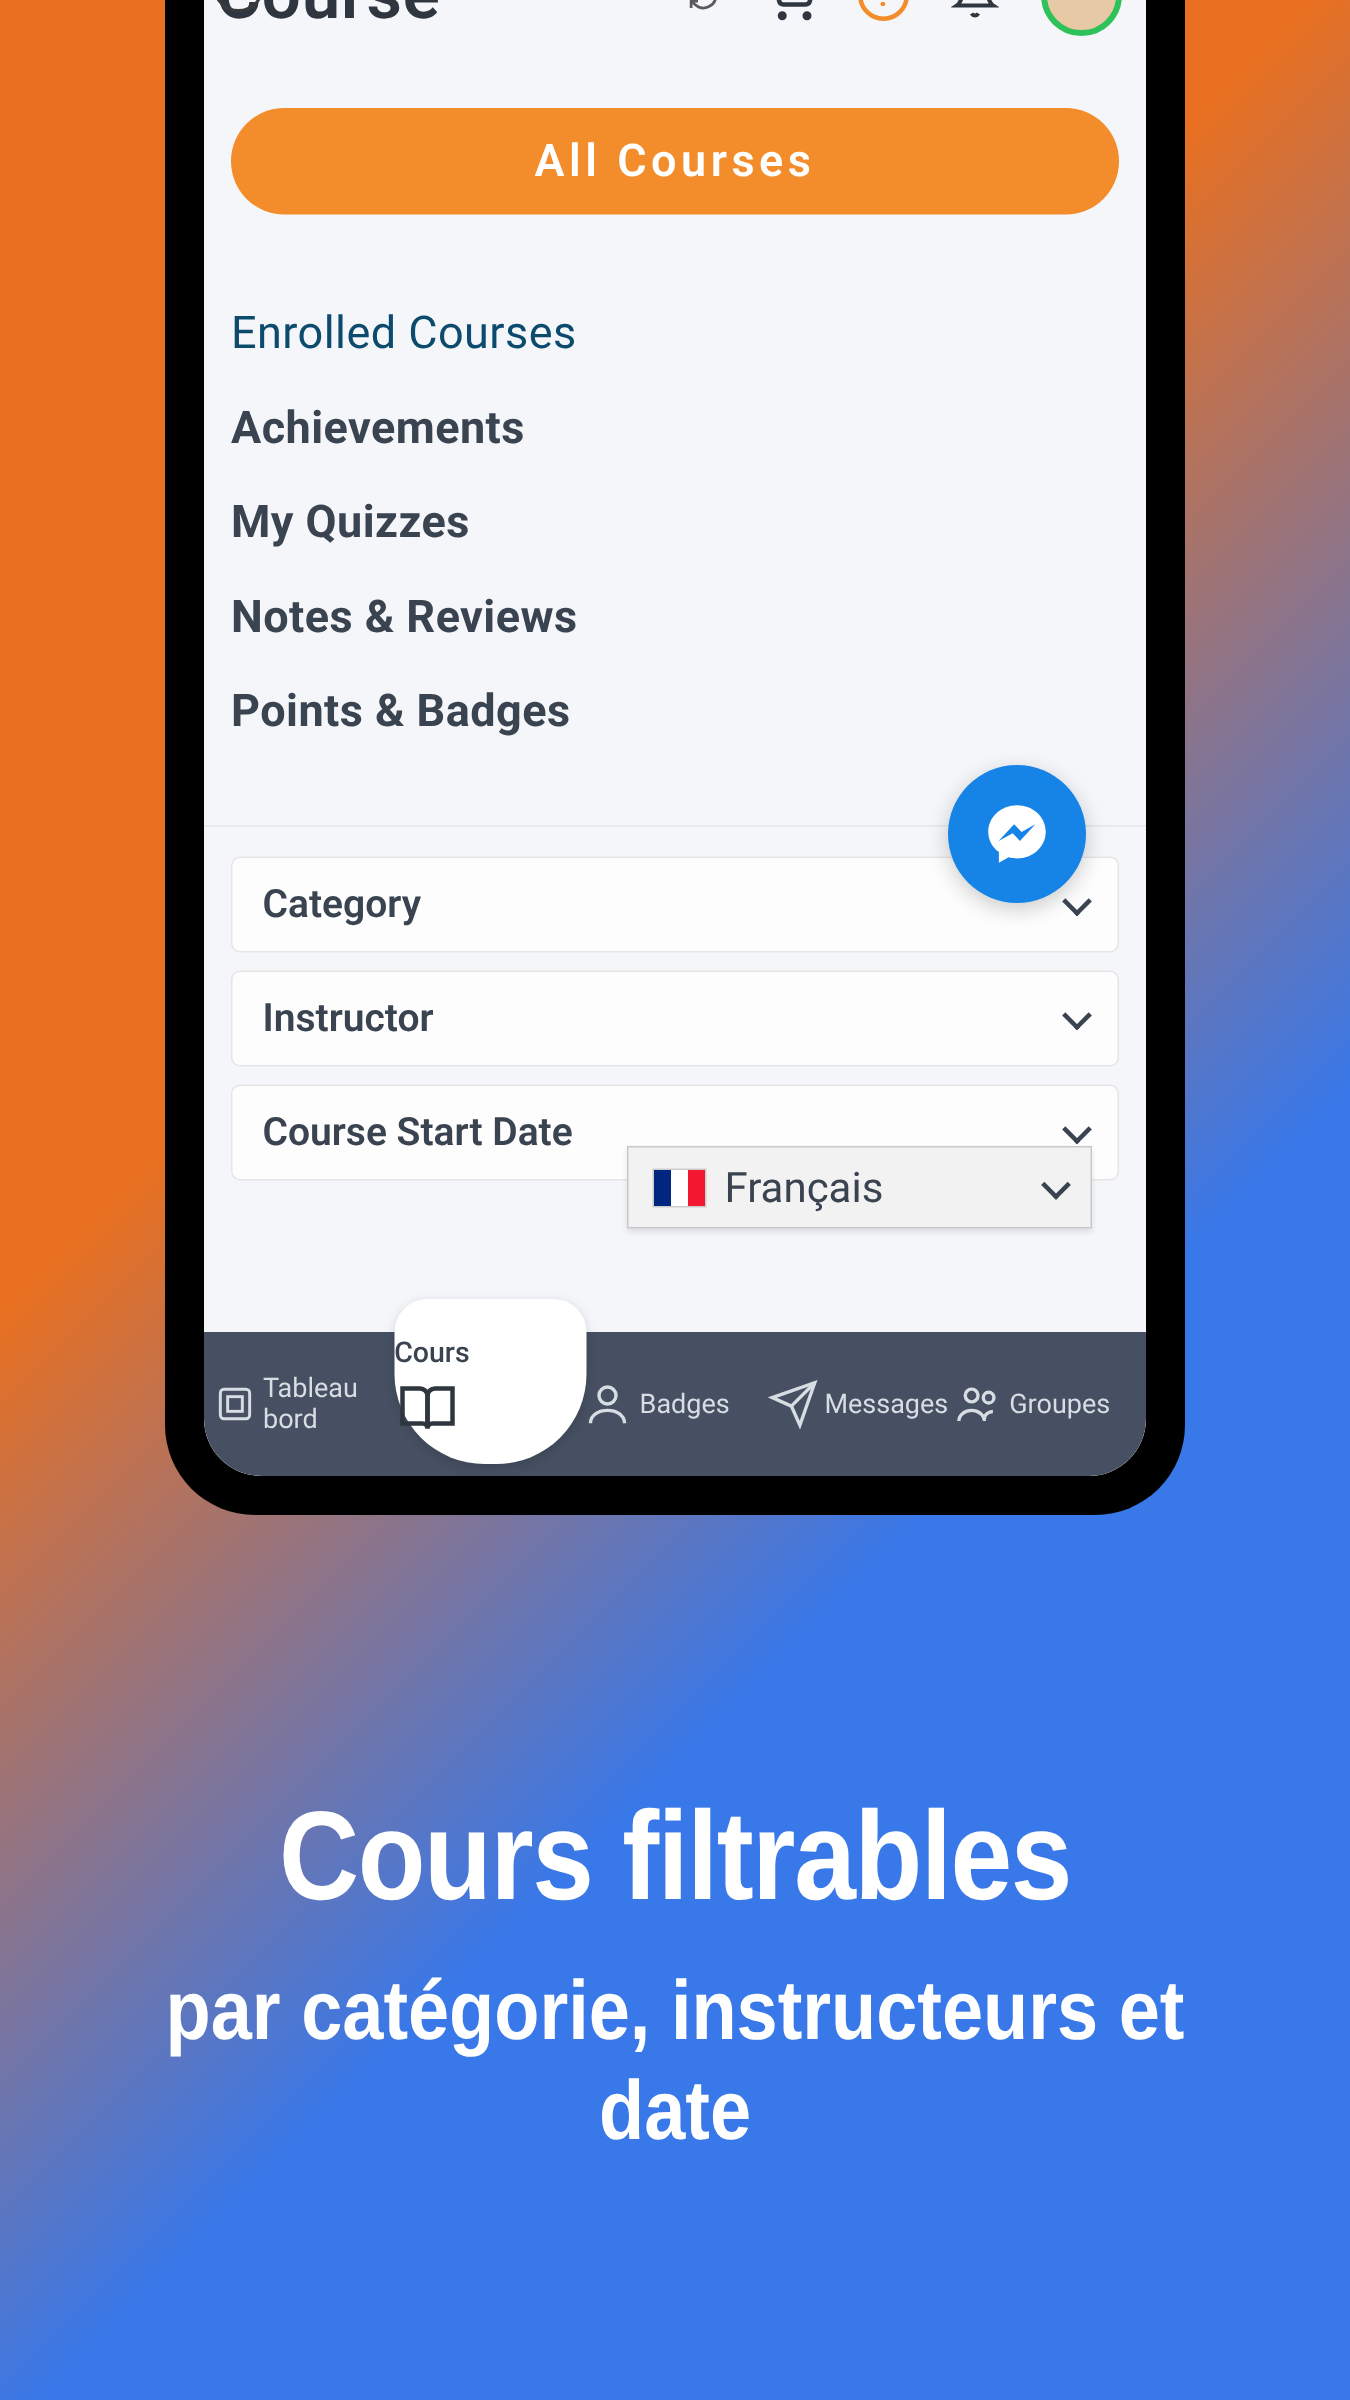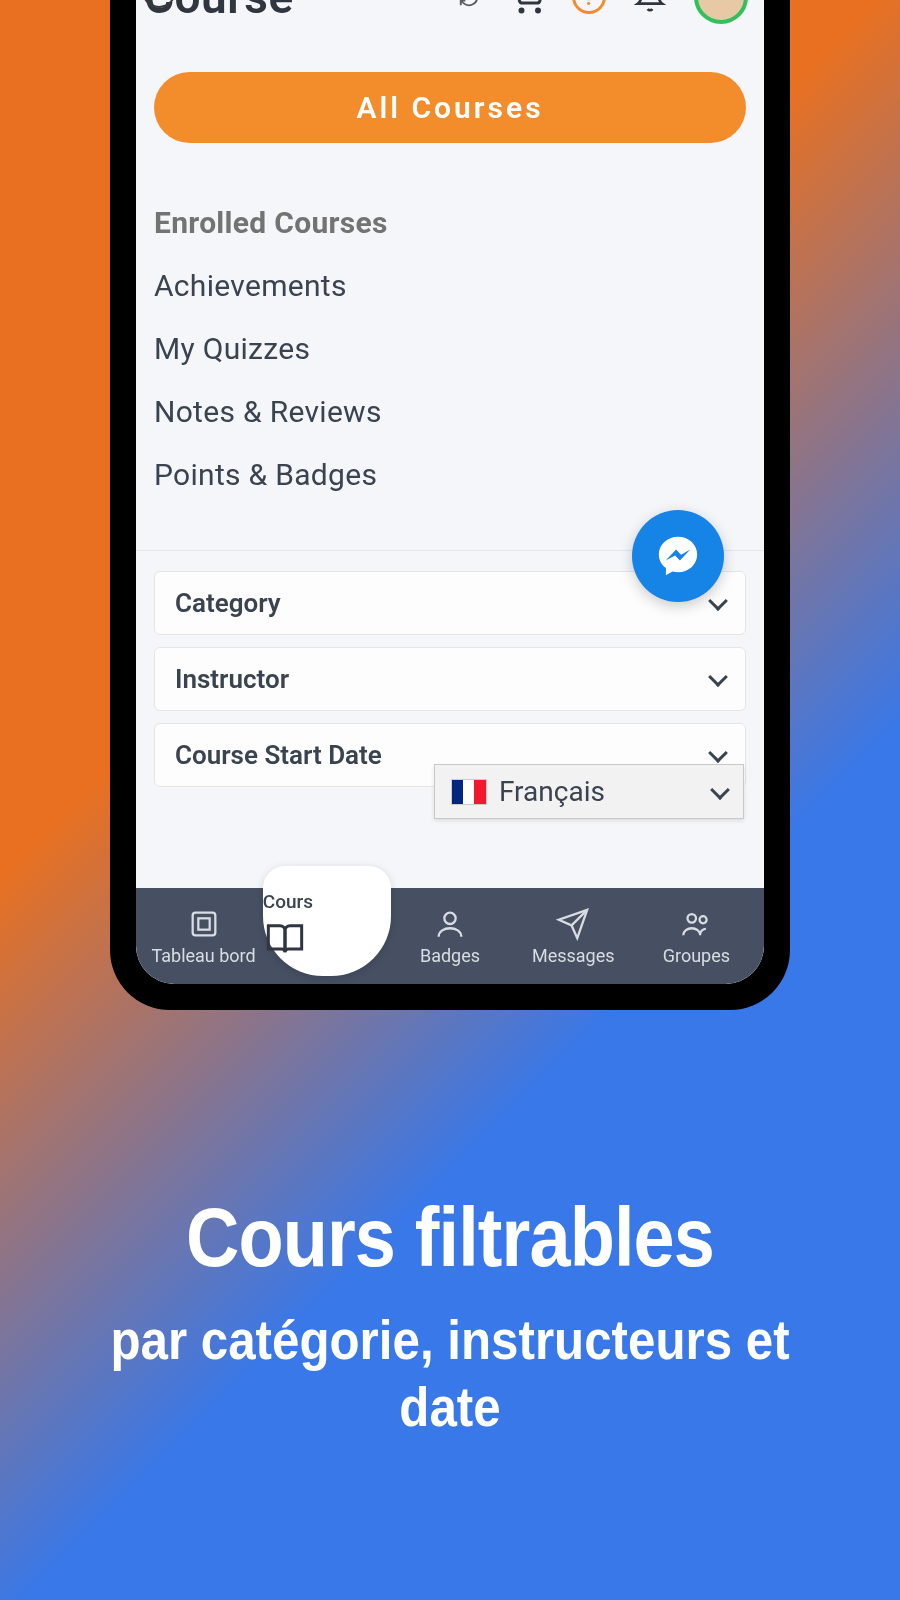--- a/index.html
+++ b/index.html
@@ -97,26 +97,26 @@
     border-radius: 40px;
     font-size: 30px;
     font-weight: 600;
     letter-spacing: 3px;
   }
   .menu-list {
     padding: 48px 18px 20px 18px;
   }
   .menu-item {
     font-size: 30px;
-    font-weight: 400;
+    font-weight: 700;
     color: #3a4350;
     padding: 14px 0;
     letter-spacing: 0.3px;
   }
-  .menu-item.active { color: #737373; font-weight: 700; }
+  .menu-item.active { color: #0c4a6e; font-weight: 400; }
   .fab {
     position: absolute;
     right: 40px;
     top: 560px;
     width: 92px; height: 92px;
     background: #1683e6;
     border-radius: 50%;
     display: flex;
     align-items: center;
     justify-content: center;
@@ -138,21 +138,21 @@
     display: flex;
     align-items: center;
     justify-content: space-between;
     font-size: 26px;
     font-weight: 600;
     color: #3a4350;
   }
   .chev { width: 14px; height: 14px; border-right: 3px solid #3a4350; border-bottom: 3px solid #3a4350; transform: rotate(45deg); margin-top: -4px; }
   .lang-picker {
     position: absolute;
-    right: 20px;
+    right: 36px;
     top: 814px;
     background: #f2f2f2;
     border: 1px solid #c8c8c8;
     padding: 10px 16px;
     display: flex;
     align-items: center;
     gap: 12px;
     font-size: 28px;
     color: #3a4350;
     width: 310px;
@@ -171,21 +171,20 @@
     height: 96px;
     background: #465062;
     display: flex;
     align-items: center;
     justify-content: space-around;
     border-radius: 0 0 38px 38px;
     padding: 0 6px;
   }
   .nav-item {
     display: flex;
-    flex-direction: column;
     align-items: center;
     color: #d8dde4;
     gap: 4px;
     flex: 1;
   }
   .nav-item svg { width: 34px; height: 34px; }
   .nav-label { font-size: 18px; }
   .nav-active {
     position: absolute;
     left: 50%;

